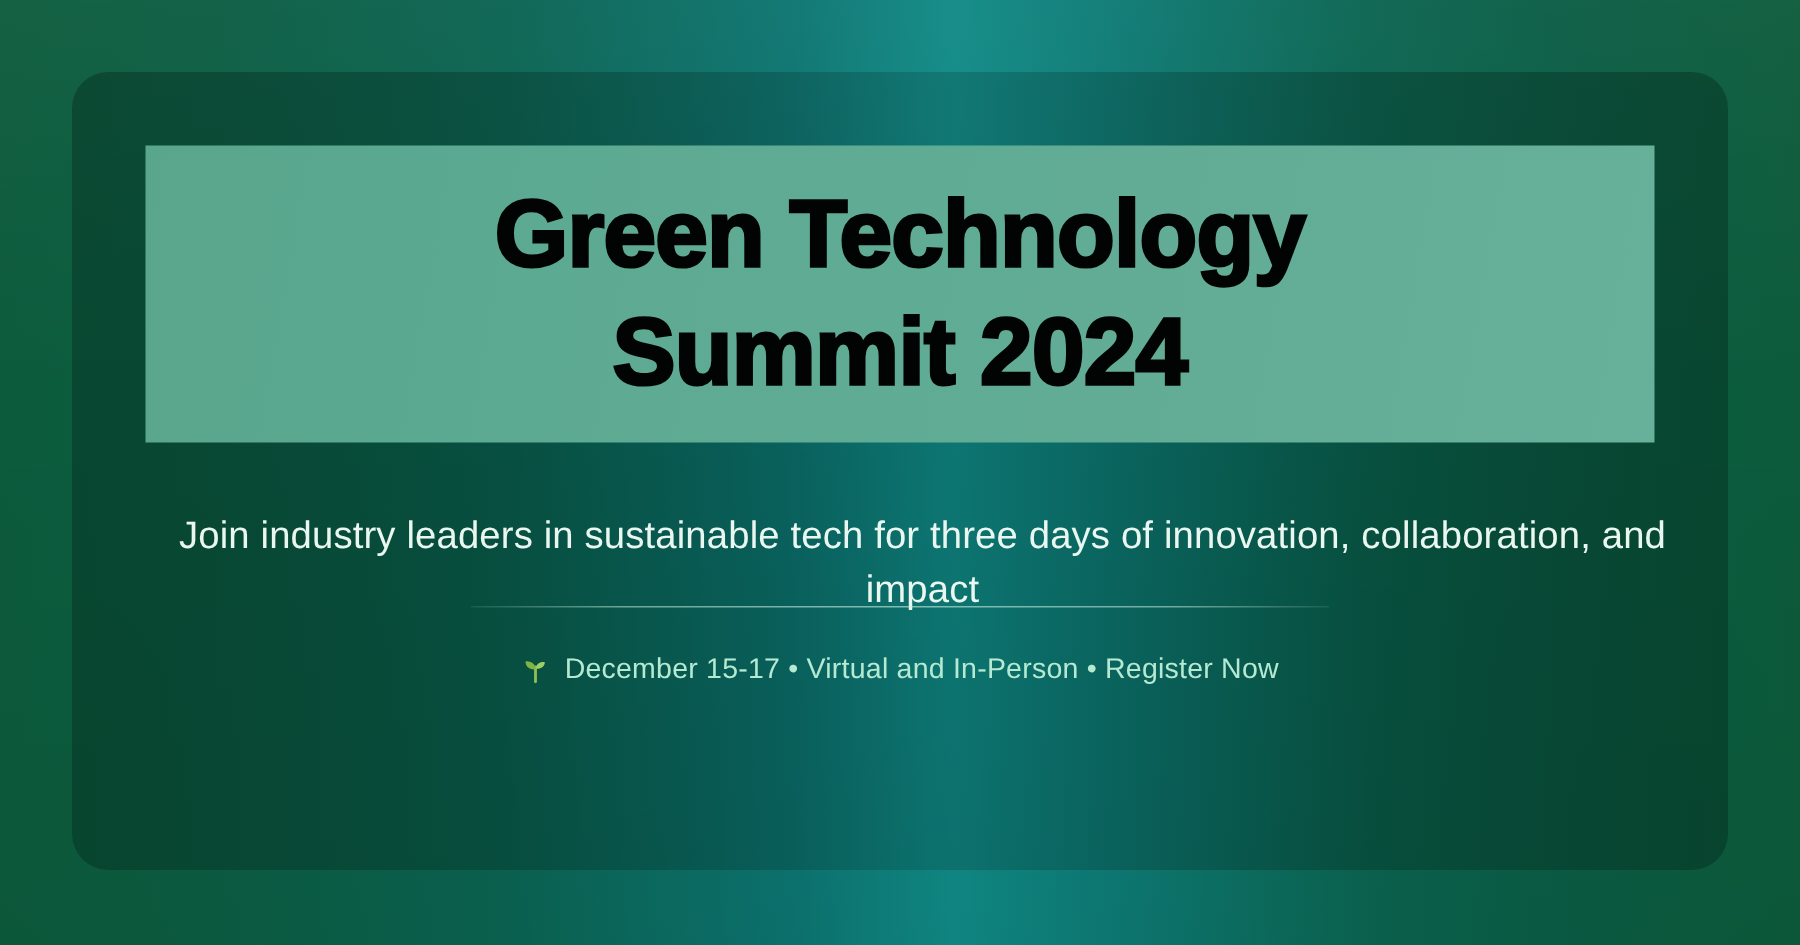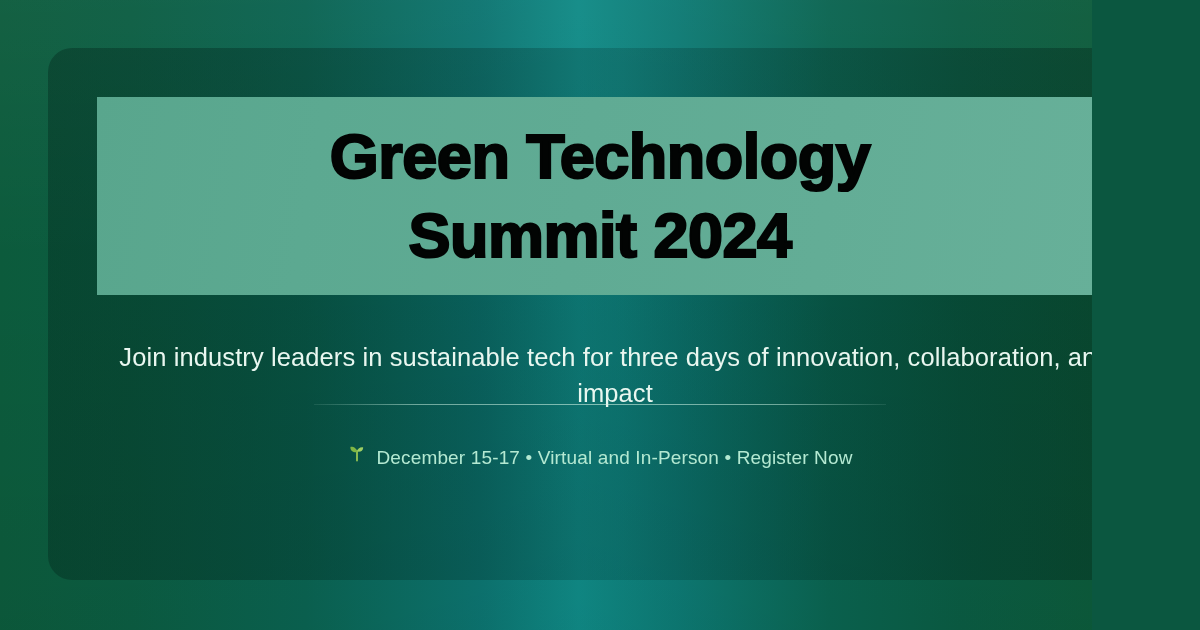--- a/index.html
+++ b/index.html
@@ -11,21 +11,21 @@
     width: 1200px;
     height: 630px;
     overflow: hidden;
     font-family: "Liberation Sans", "DejaVu Sans", sans-serif;
     background: #0b5740;
   }
 
   
   .banner {
     position: relative;
-    width: 1092px;
+    width: 1200px;
     height: 630px;
     box-sizing: border-box;
     background:
       linear-gradient(180deg,
         rgba(255,255,255,0.035) 0%,
         rgba(0,0,0,0.00) 42%,
         rgba(0,0,0,0.045) 100%),
       linear-gradient(90deg,
         #0c5b3c 0%,
         #0b5d42 12%,
@@ -144,21 +144,21 @@
   .meta-icon {
     display: inline-flex;
     align-items: center;
     justify-content: center;
     width: 20px;
     height: 20px;
     flex: 0 0 auto;
   }
   .meta-icon svg { display: block; }
 
-  .meta-text { white-space: nowrap; margin-top: 12px; }
+  .meta-text { white-space: nowrap; }
 </style>
 </head>
 <body>
 
 <div class="banner">
 
   <div class="card">
 
     <div class="title-band">
       <h1 class="title">Green Technology

